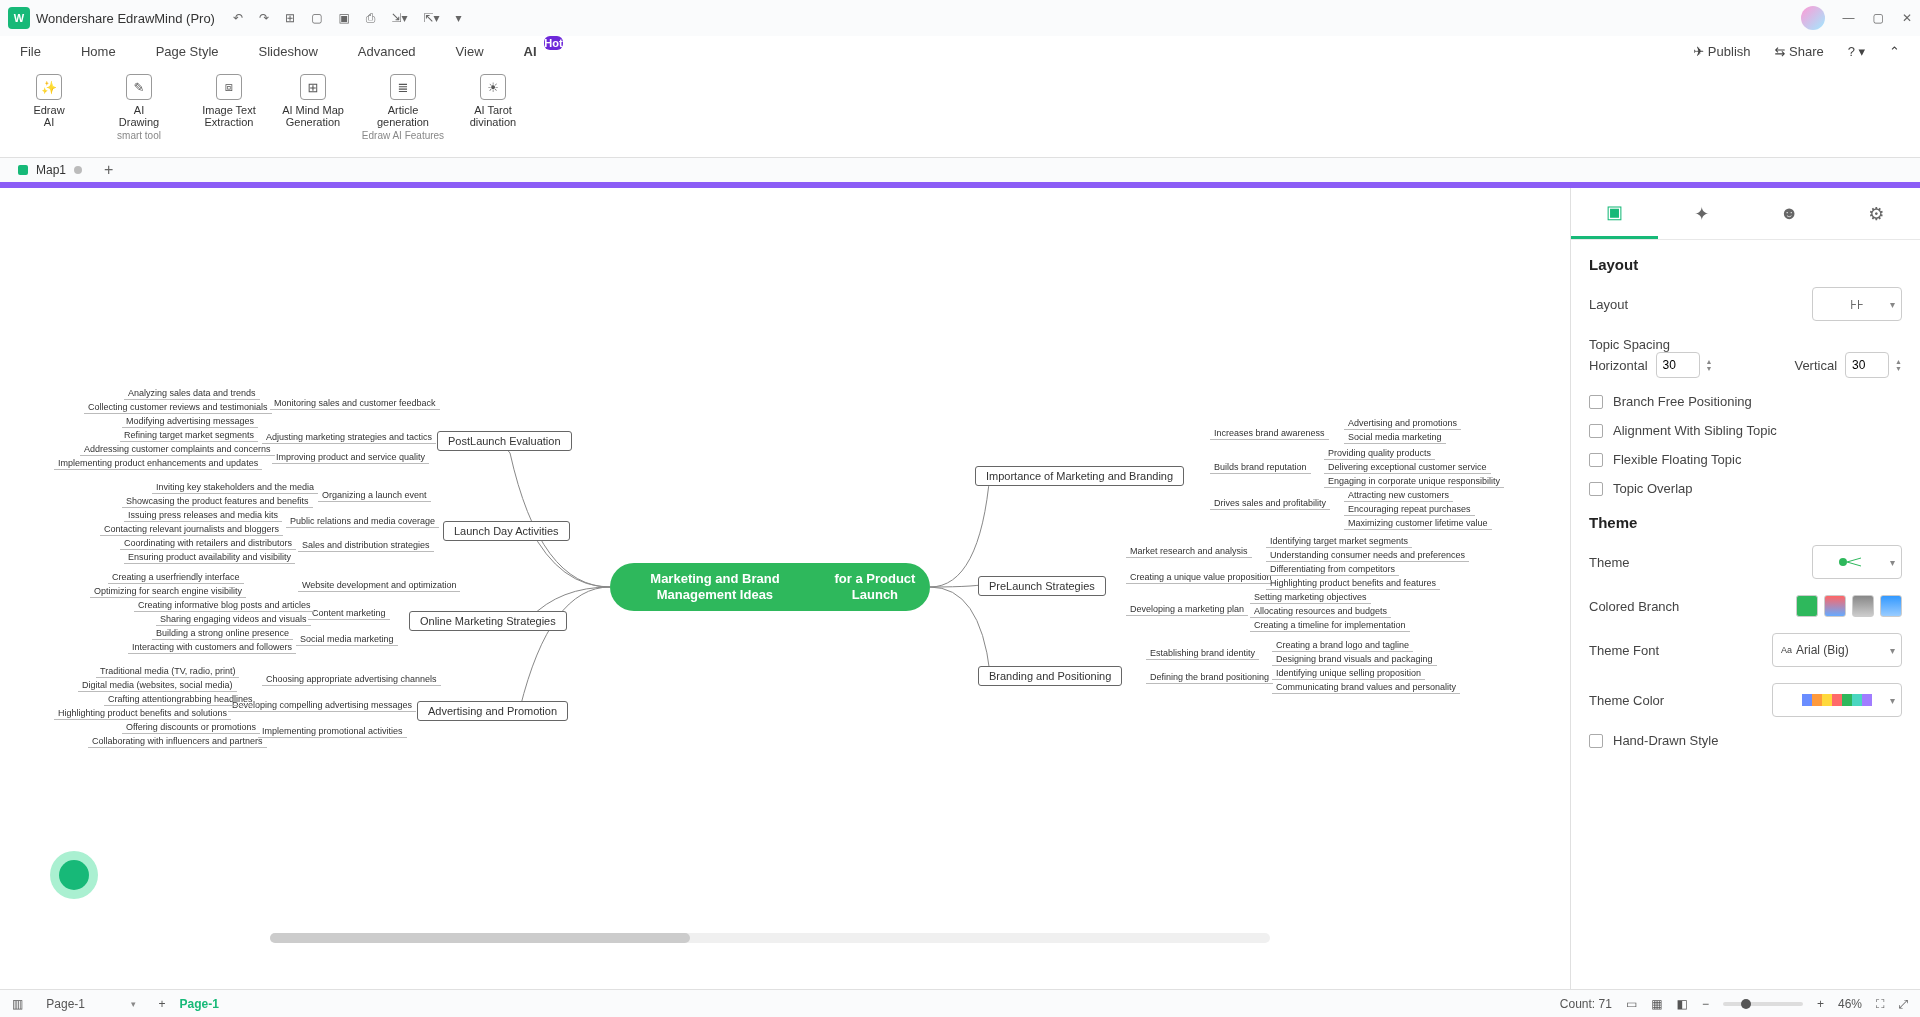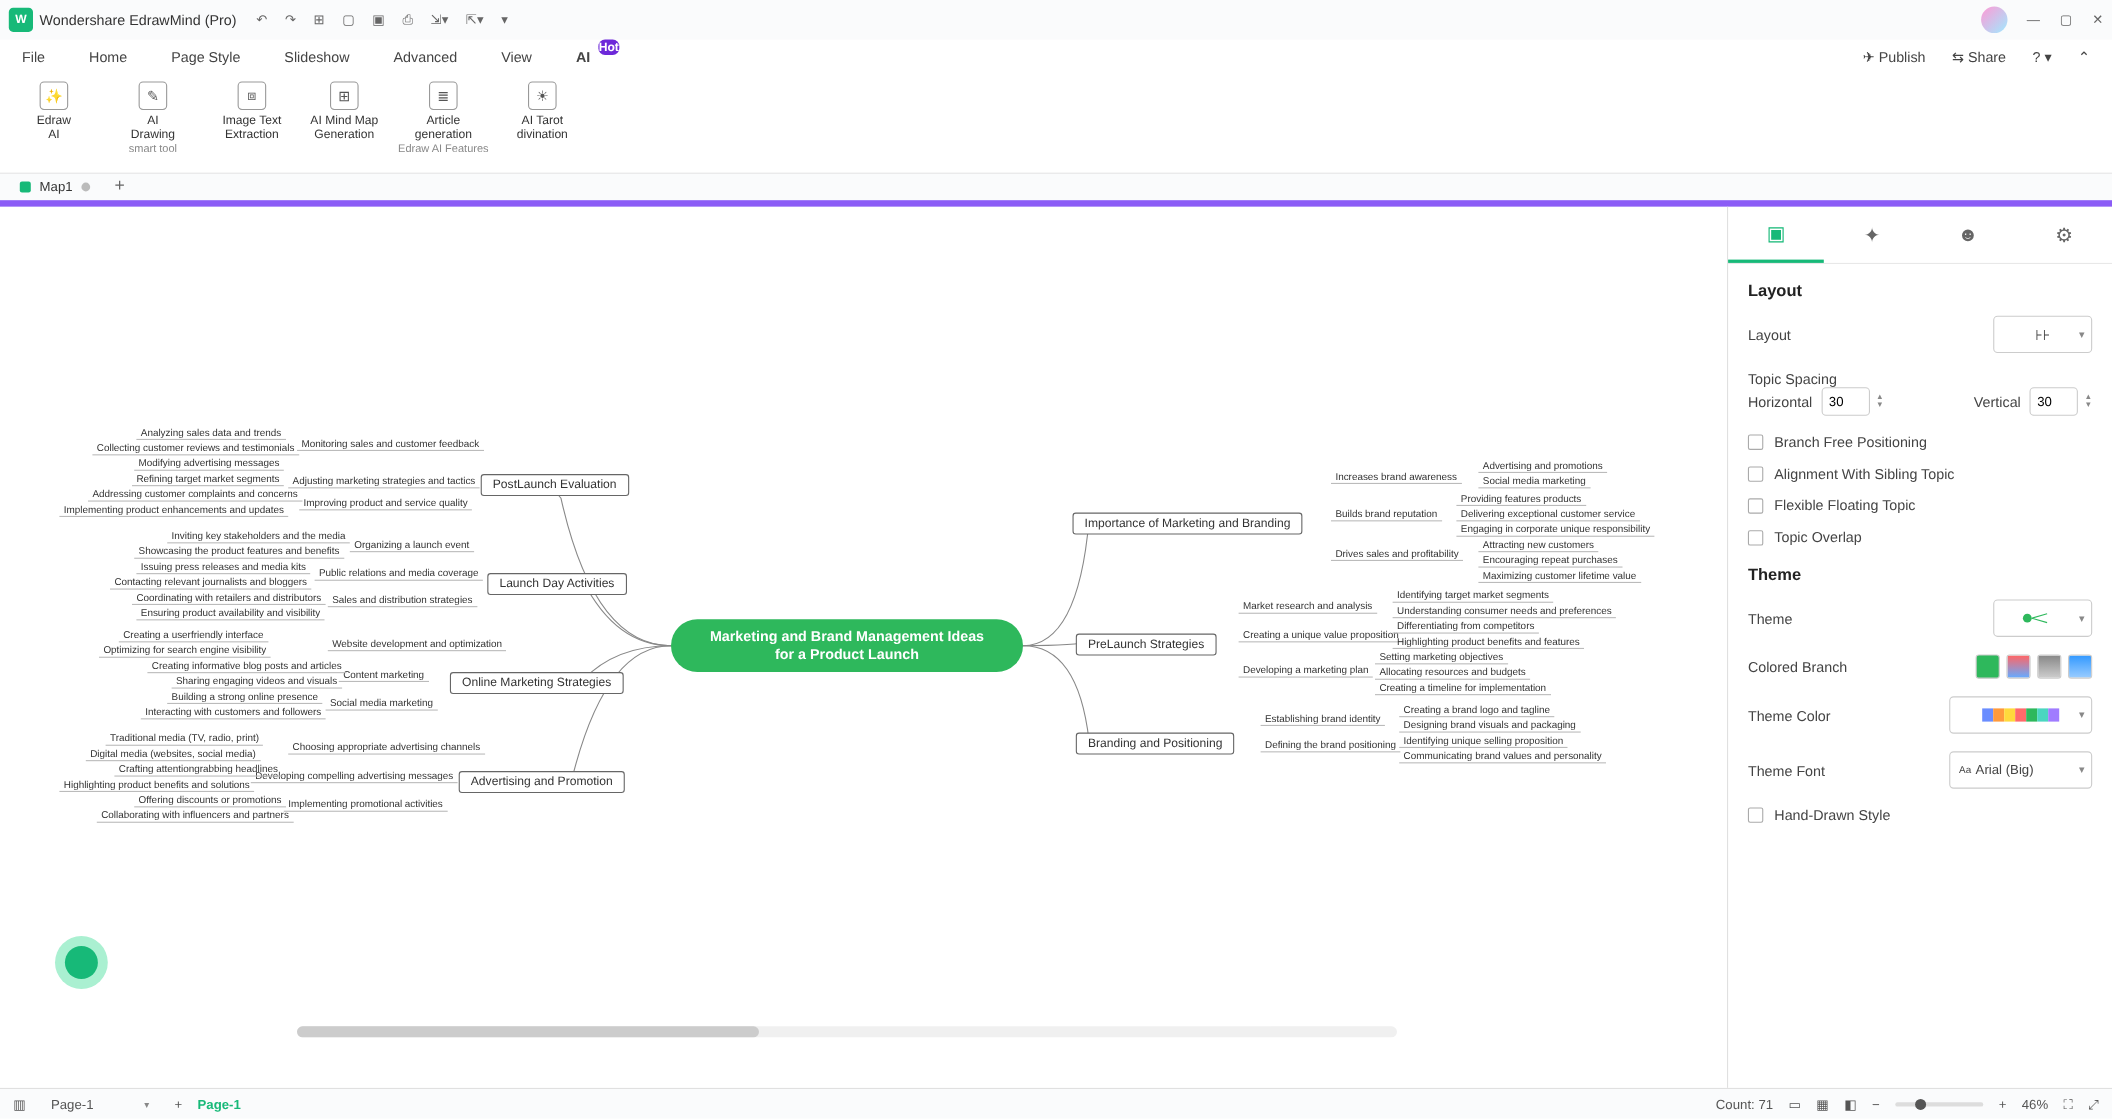--- a/index.html
+++ b/index.html
@@ -45,21 +45,21 @@
 .chk .box{width:14px;height:14px;border:1px solid #aaa;border-radius:2px}
 .swatches{display:flex;gap:6px}
 .sw{width:22px;height:22px;border:1px solid #ccc;border-radius:3px}
 .statusbar{position:absolute;bottom:0;left:0;right:0;height:28px;border-top:1px solid #e0e0e0;display:flex;align-items:center;padding:0 12px;font-size:12px;color:#555;background:#fafbfc;gap:14px}
 .statusbar .spacer{flex:1}
 .zoom-slider{width:80px;height:4px;background:#ddd;border-radius:2px;position:relative}
 .zoom-slider .knob{position:absolute;width:10px;height:10px;background:#555;border-radius:50%;top:-3px;left:18px}
 .assistant{position:absolute;left:50px;bottom:90px;width:48px;height:48px;border-radius:50%;background:#aaf0d1;display:flex;align-items:center;justify-content:center}
 .assistant .inner{width:30px;height:30px;border-radius:50%;background:#17b978}
 
-.center-node{position:absolute;left:610px;top:375px;width:320px;height:48px;background:#2eb85c;color:#fff;font-size:13px;font-weight:bold;border-radius:24px;display:flex;flex-direction:column;align-items:center;justify-content:center;text-align:center;line-height:16px}
+.center-node{position:absolute;left:610px;top:375px;width:320px;height:48px;background:#2eb85c;color:#fff;font-size:13px;font-weight:bold;border-radius:24px;display:flex;flex-direction:row;align-items:center;justify-content:center;text-align:center;line-height:16px}
 .branch-box{position:absolute;border:1px solid #666;border-radius:3px;padding:3px 10px;font-size:11px;background:#fff;white-space:nowrap}
 .leaf{position:absolute;font-size:9px;color:#333;border-bottom:1px solid #bbb;padding:0 4px 1px;white-space:nowrap}
 svg.lines{position:absolute;top:0;left:0;width:100%;height:100%;pointer-events:none}
 .panel-toggle{position:absolute;right:6px;top:192px;width:20px;height:20px;border:1px solid #ccc;border-radius:3px;display:flex;align-items:center;justify-content:center;color:#888;font-size:11px}
 .hscroll{position:absolute;bottom:46px;left:270px;width:1000px;height:10px;background:#f0f0f0;border-radius:5px}
 .hscroll .thumb{position:absolute;left:0;width:420px;height:10px;background:#ccc;border-radius:5px}
 .page-sel{display:flex;align-items:center;gap:6px;border:1px solid transparent;padding:2px 8px}
 .page-sel .caret{color:#888;font-size:9px;margin-left:40px}
 </style>
 </head>
@@ -222,21 +222,21 @@
     <div class="leaf" style="left:104px;top:506px">Crafting attentiongrabbing headlines</div>
     <div class="leaf" style="left:54px;top:520px">Highlighting product benefits and solutions</div>
     <div class="leaf" style="left:122px;top:534px">Offering discounts or promotions</div>
     <div class="leaf" style="left:88px;top:548px">Collaborating with influencers and partners</div>
 
     <div class="leaf" style="left:1210px;top:240px">Increases brand awareness</div>
     <div class="leaf" style="left:1210px;top:274px">Builds brand reputation</div>
     <div class="leaf" style="left:1210px;top:310px">Drives sales and profitability</div>
     <div class="leaf" style="left:1344px;top:230px">Advertising and promotions</div>
     <div class="leaf" style="left:1344px;top:244px">Social media marketing</div>
-    <div class="leaf" style="left:1324px;top:260px">Providing features products</div>
+    <div class="leaf" style="left:1324px;top:260px">Providing quality products</div>
     <div class="leaf" style="left:1324px;top:274px">Delivering exceptional customer service</div>
     <div class="leaf" style="left:1324px;top:288px">Engaging in corporate unique responsibility</div>
     <div class="leaf" style="left:1344px;top:302px">Attracting new customers</div>
     <div class="leaf" style="left:1344px;top:316px">Encouraging repeat purchases</div>
     <div class="leaf" style="left:1344px;top:330px">Maximizing customer lifetime value</div>
 
     <div class="leaf" style="left:1126px;top:358px">Market research and analysis</div>
     <div class="leaf" style="left:1126px;top:384px">Creating a unique value proposition</div>
     <div class="leaf" style="left:1126px;top:416px">Developing a marketing plan</div>
     <div class="leaf" style="left:1266px;top:348px">Identifying target market segments</div>
@@ -321,40 +321,40 @@
       <div class="row">
         <div class="lbl">Colored Branch</div>
         <div class="swatches">
           <div class="sw" style="background:#2eb85c"></div>
           <div class="sw" style="background:linear-gradient(#f66,#6af)"></div>
           <div class="sw" style="background:linear-gradient(#888,#ccc)"></div>
           <div class="sw" style="background:linear-gradient(#39f,#9cf)"></div>
         </div>
       </div>
       <div class="row">
+        <div class="lbl">Theme Font</div>
+        <div class="sel-box" style="width:130px;justify-content:flex-start;padding-left:8px;font-size:12px">
+            <span style="font-size:9px;margin-right:4px">Aa</span>
+            <span>Arial (Big)</span>
+          </div>
+      </div>
+      <div class="row">
         <div class="lbl">Theme Color</div>
         <div class="sel-box" style="width:130px">
           <div style="display:flex;gap:0">
             <div style="width:10px;height:12px;background:#6a8dff"></div>
               <div style="width:10px;height:12px;background:#ff9a3c"></div>
               <div style="width:10px;height:12px;background:#ffd93c"></div>
               <div style="width:10px;height:12px;background:#ff6a6a"></div>
               <div style="width:10px;height:12px;background:#2eb85c"></div>
               <div style="width:10px;height:12px;background:#4ad6c0"></div>
               <div style="width:10px;height:12px;background:#a07cff"></div>
           </div>
         </div>
       </div>
-      <div class="row">
-        <div class="lbl">Theme Font</div>
-        <div class="sel-box" style="width:130px;justify-content:flex-start;padding-left:8px;font-size:12px">
-            <span style="font-size:9px;margin-right:4px">Aa</span>
-            <span>Arial (Big)</span>
-          </div>
-      </div>
       <div class="chk">
           <div class="box"></div>
           <span>Hand-Drawn Style</span>
         </div>
     </div>
   </div>
 </div>
 
 <div class="statusbar">
   <span>▥</span>

